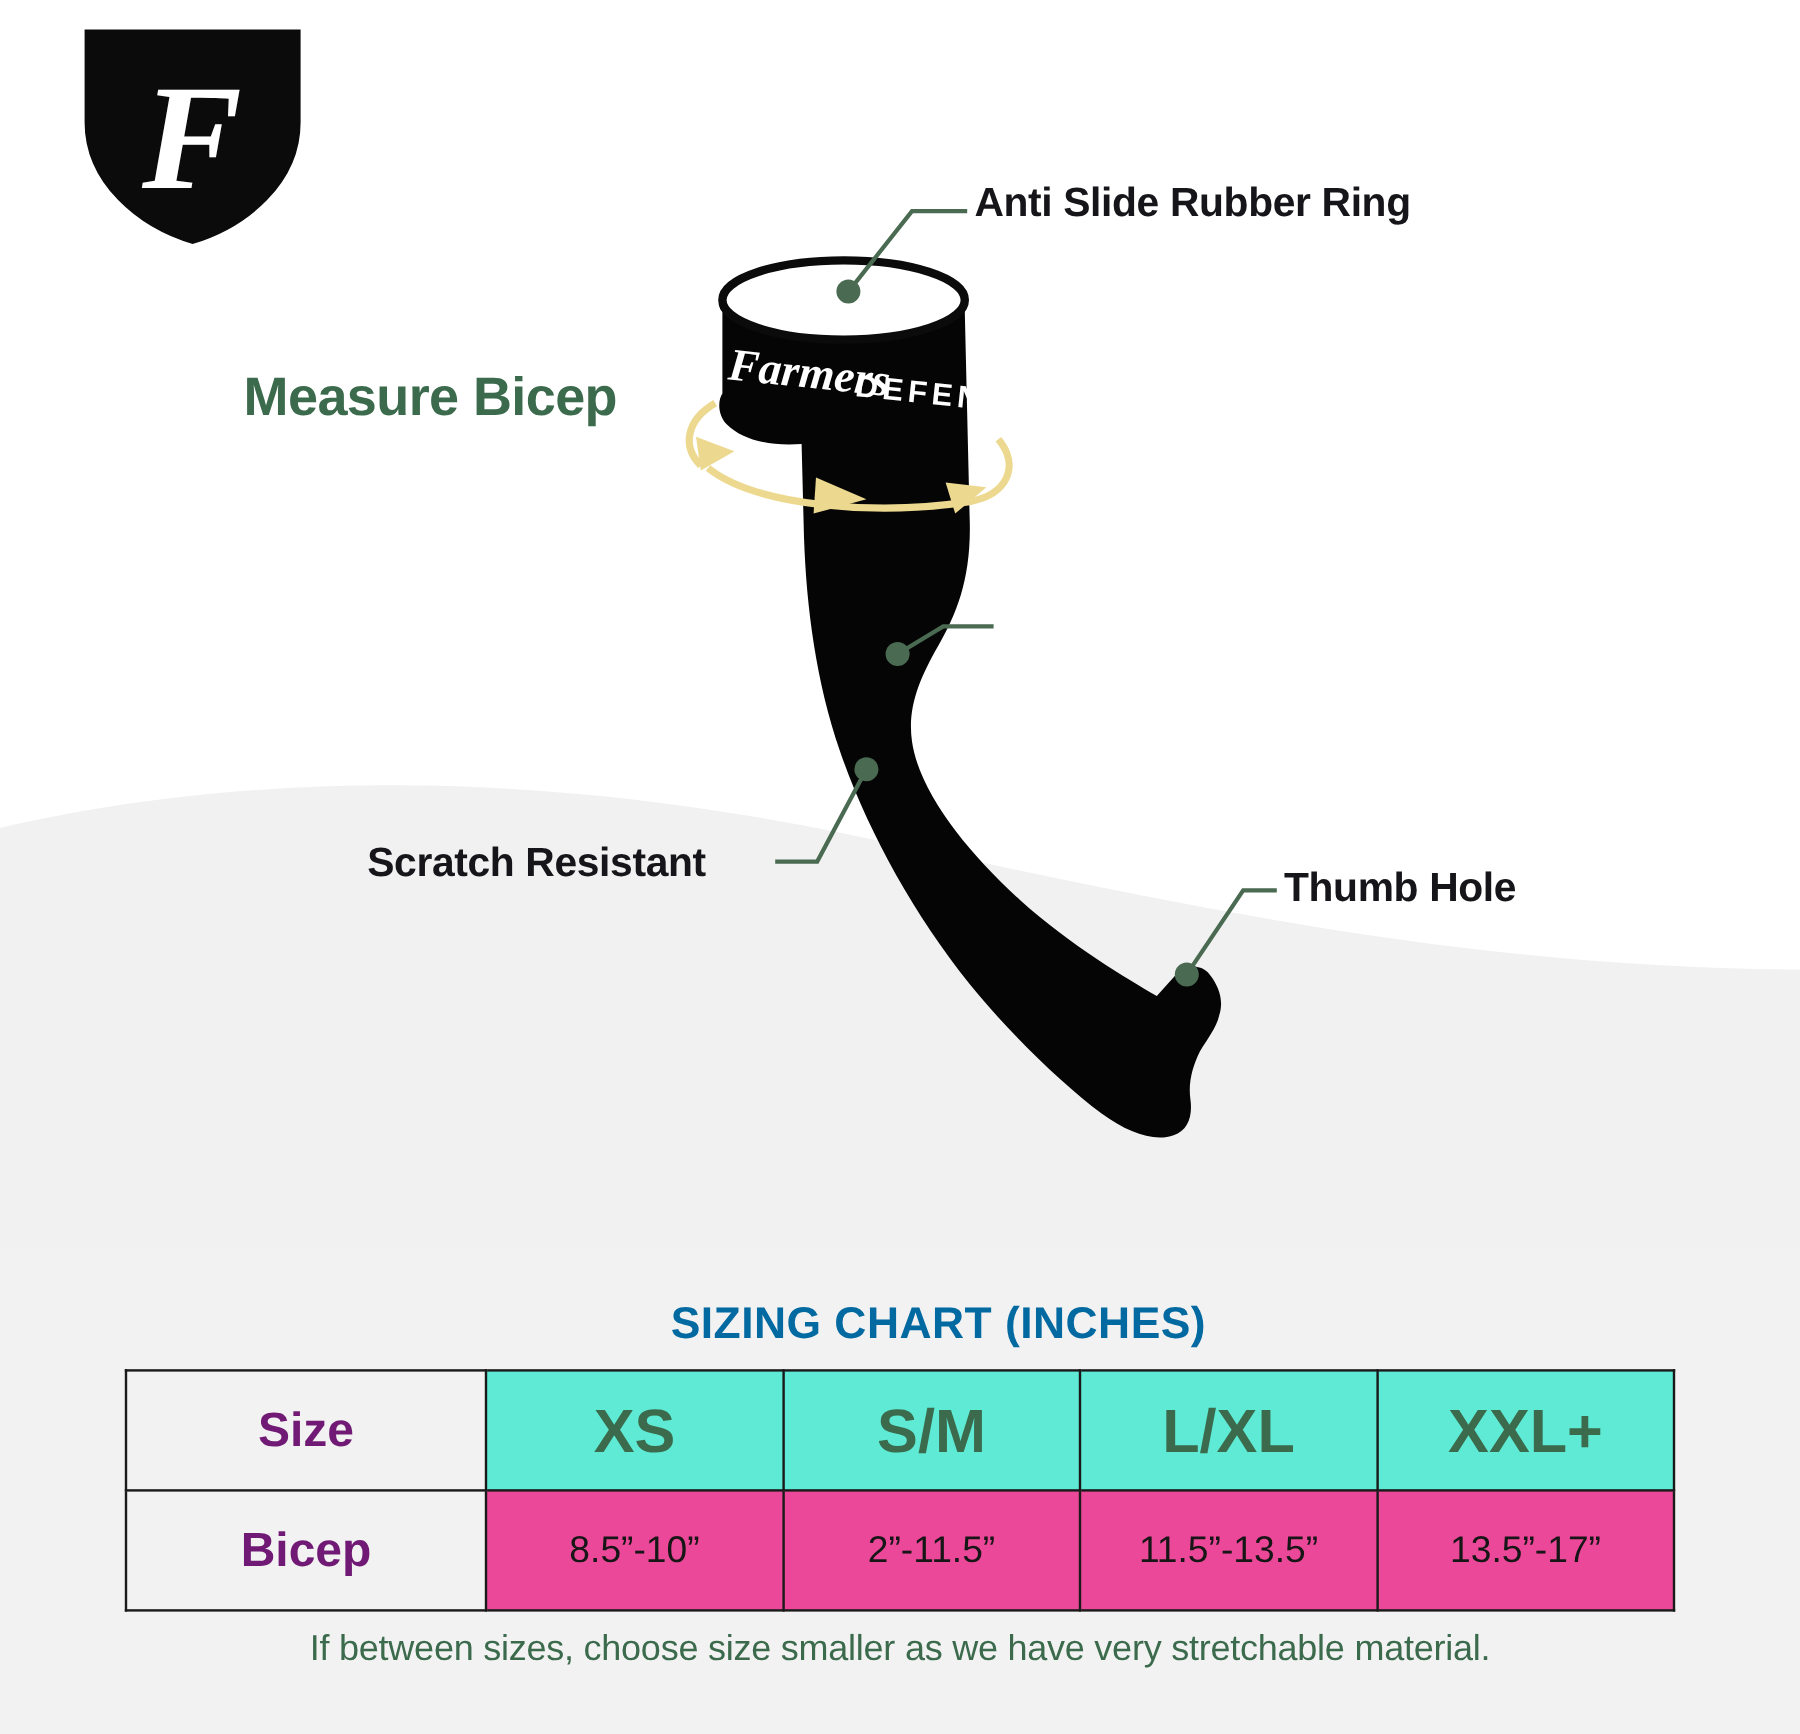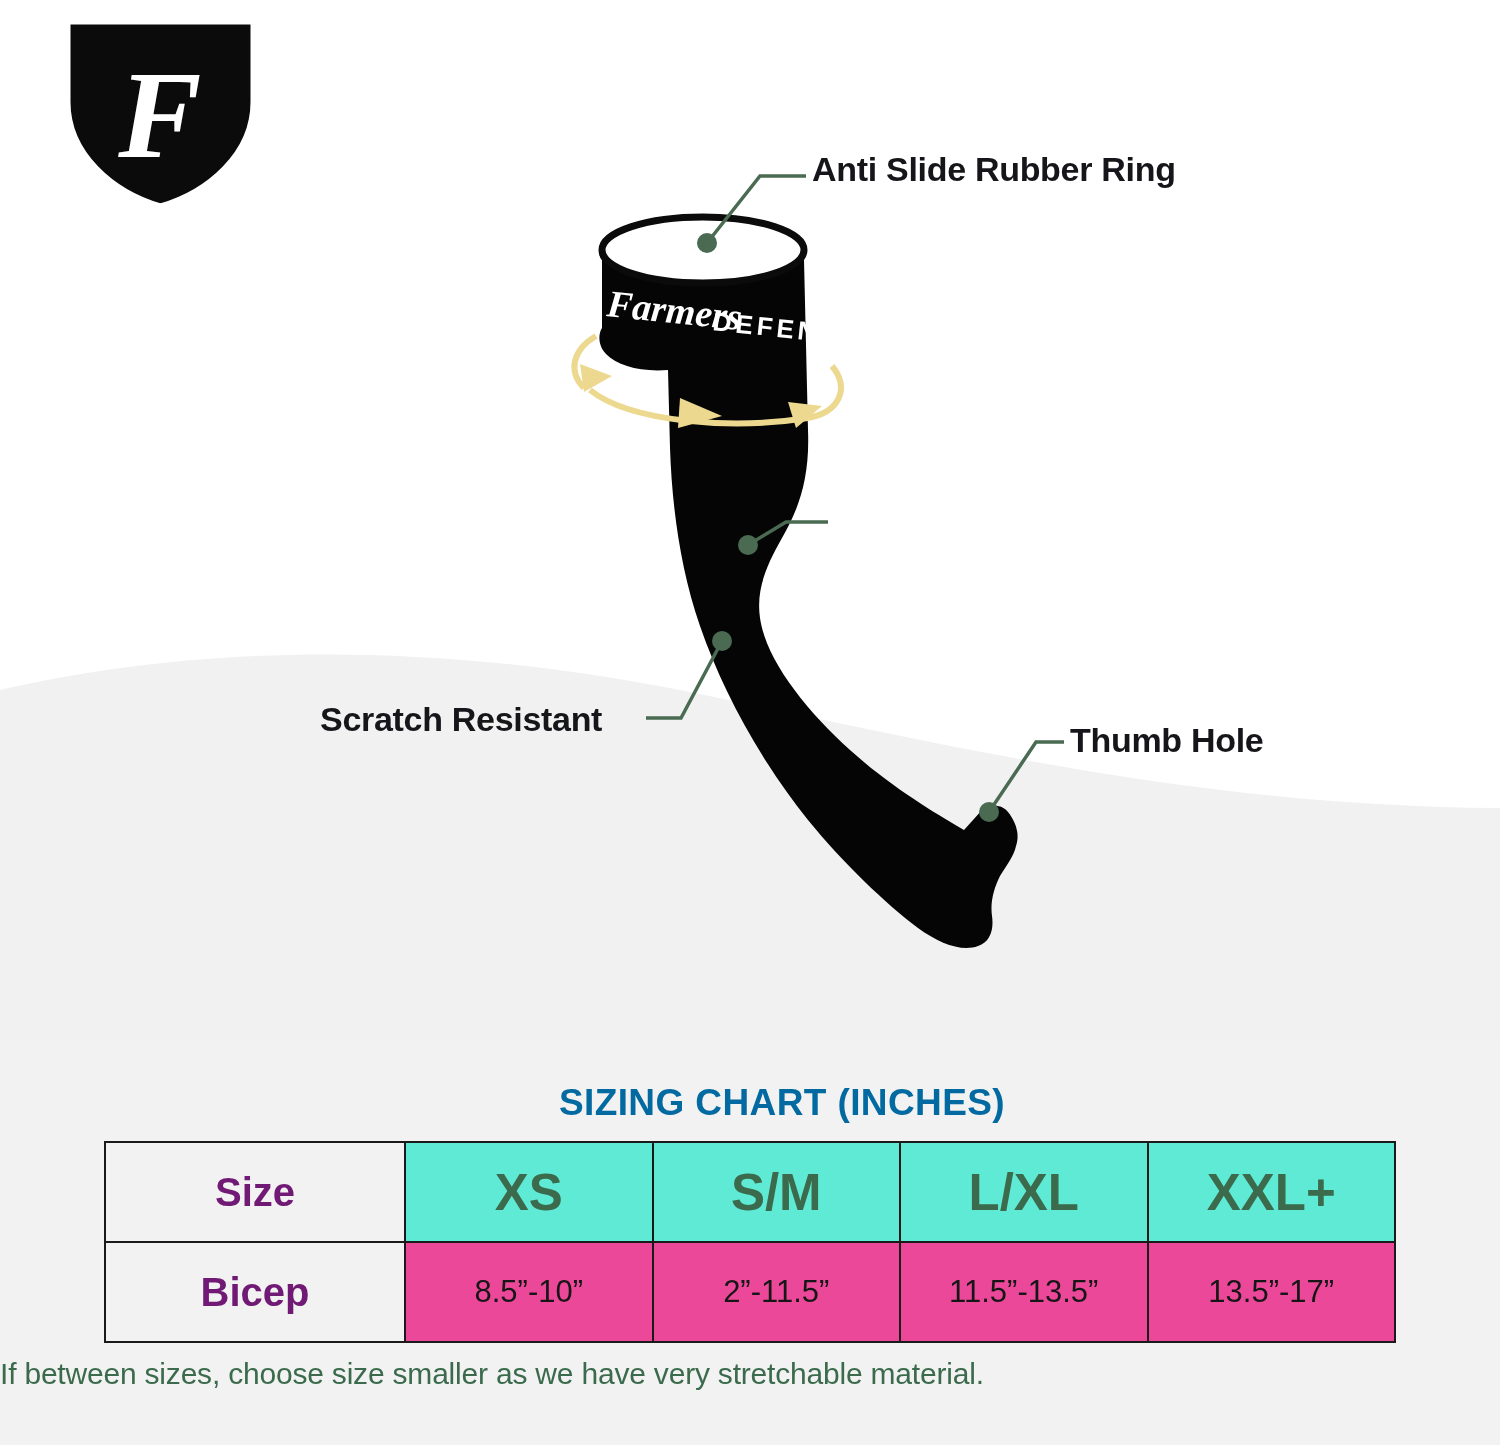--- a/index.html
+++ b/index.html
@@ -51,21 +51,21 @@
     position: absolute;
     font-family: "Liberation Sans", sans-serif;
     font-weight: bold;
     font-size: 34px;
     letter-spacing: -0.3px;
     color: #16161a;
     white-space: nowrap;
   }
   #label-anti-slide  { left: 812px; top: 150px; }
   #label-upf         { left: 833px; top: 498px; }
-  #label-scratch     { left: 320px; top: 700px; text-align: right; }
+  #label-scratch     { left: 306px; top: 700px; text-align: right; }
   #label-thumb       { left: 1070px; top: 721px; }
 
   #label-measure {
     position: absolute;
     left: 203px;
     top: 305px;
     font-family: "Liberation Sans", sans-serif;
     font-weight: bold;
     font-size: 45px;
     letter-spacing: -0.5px;
@@ -130,21 +130,21 @@
     font-size: 31px;
     color: #161616;
     background: #ec4899;
   }
 
   #chart-note {
     position: absolute;
     left: 0;
     top: 1357px;
     width: 1500px;
-    text-align: left;
+    text-align: center;
     font-size: 30px;
     color: #3b6b4c;
     letter-spacing: -0.2px;
   }
 </style>
 </head>
 <body>
 
 <div id="page">
 
@@ -215,20 +215,21 @@
       <circle cx="748" cy="545" r="10"></circle>
       <circle cx="722" cy="641" r="10"></circle>
       <circle cx="989" cy="812" r="10"></circle>
     </g>
   </svg>
 
   <div class="callout-label" id="label-anti-slide">Anti Slide Rubber Ring</div>
   <div class="callout-label" id="label-scratch">Scratch Resistant</div>
   <div class="callout-label" id="label-thumb">Thumb Hole</div>
 
+  <div id="label-measure">Measure Bicep</div>
 
   <div id="chart-title">SIZING CHART (INCHES)</div>
 
   <table id="size-table">
     <tbody>
       <tr>
         <td class="label-cell">Size</td>
         <td class="head-cell">XS</td>
         <td class="head-cell">S/M</td>
         <td class="head-cell">L/XL</td>

